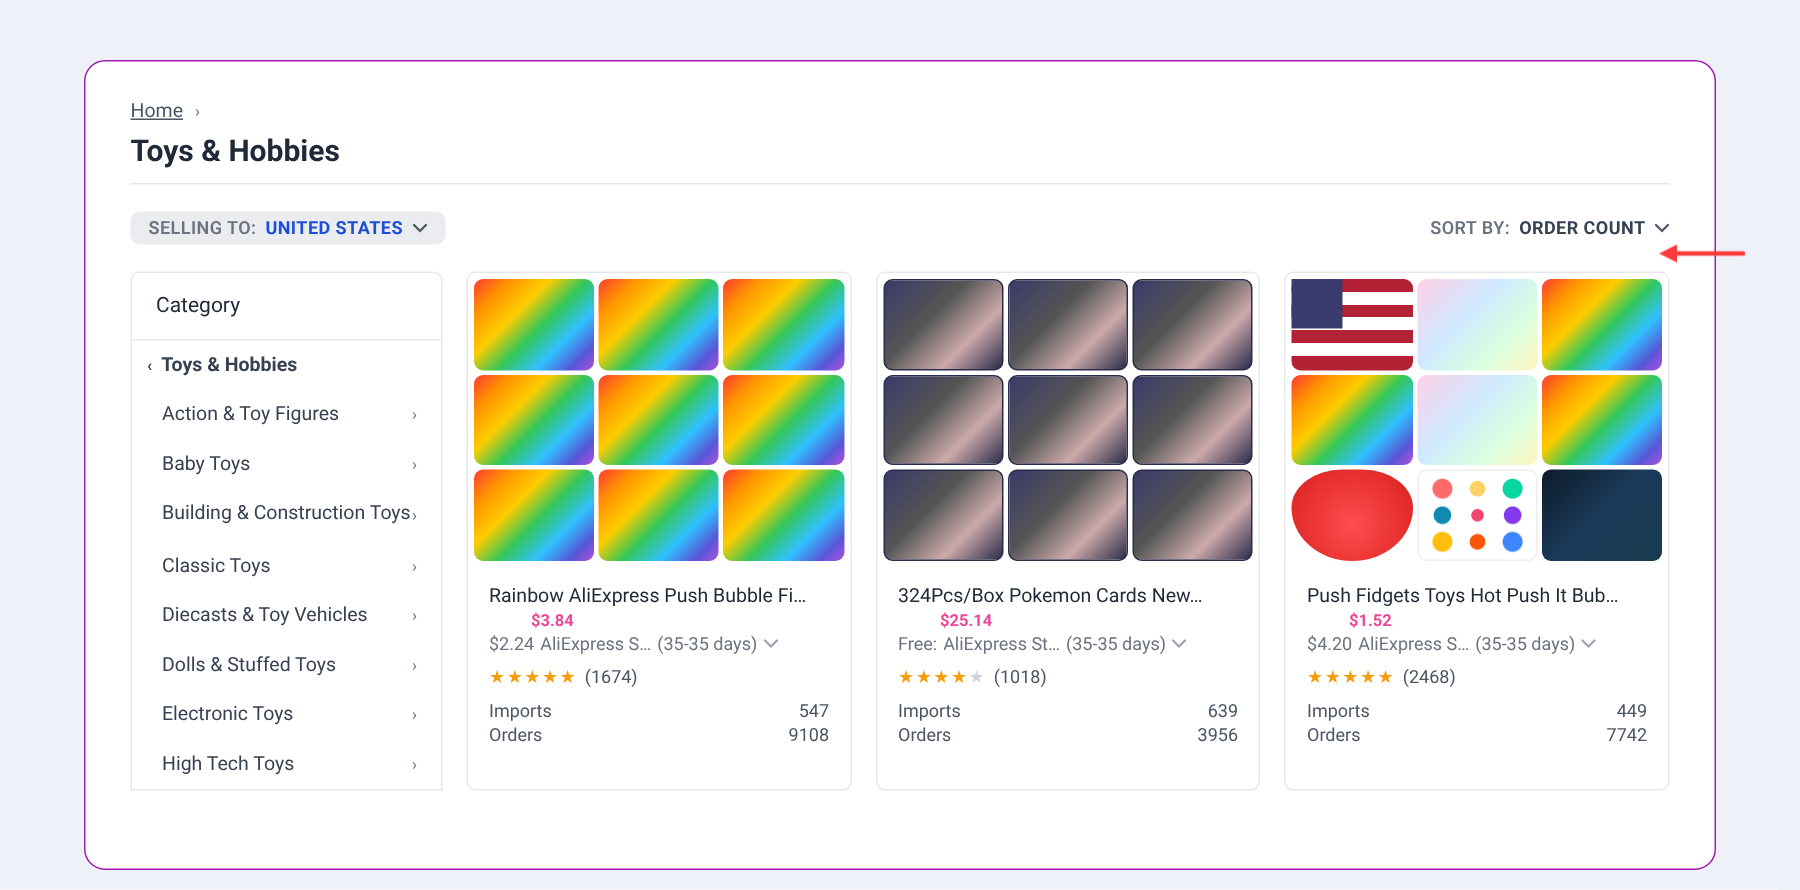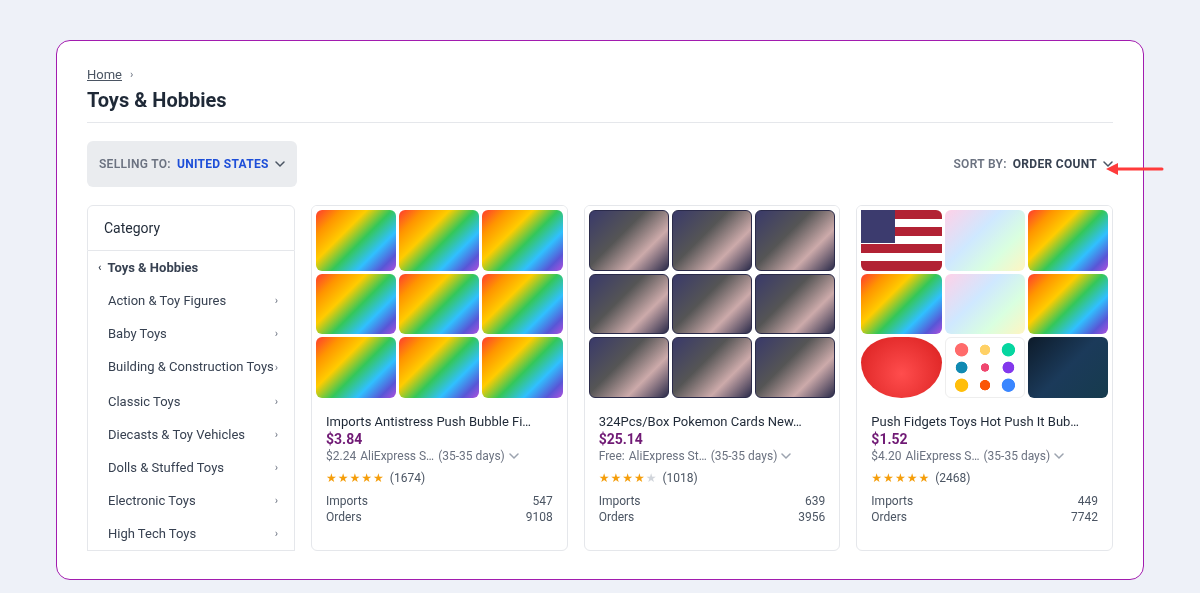--- a/index.html
+++ b/index.html
@@ -48,21 +48,21 @@
     align-items: center;
     justify-content: space-between;
     margin-top: 18px;
   }
   .filter-chip {
     display: flex;
     align-items: center;
     gap: 6px;
     background: #eaecef;
     border-radius: 6px;
-    padding: 16px 12px;
+    padding: 4px 12px;
     font-size: 12px;
     color: #4b5563;
     cursor: pointer;
   }
   .filter-chip .label { font-weight: 600; letter-spacing: .3px; color:#6b7280;}
   .filter-chip .value { font-weight: 700; color: #1d4ed8; letter-spacing: .3px;}
   .sort-chip {
     display: flex;
     align-items: center;
     gap: 6px;
@@ -186,24 +186,25 @@
 
   .card .body { padding: 12px 14px 10px 14px; }
   .card .title {
     font-size: 13px;
     color: #1f2937;
     white-space: nowrap;
     overflow: hidden;
     text-overflow: ellipsis;
   }
   .card .price {
-    font-size: 14px;
+    font-size: 11px;
     font-weight: 700;
-    color: #701a75;
+    color: #ec4899;
     margin-top: 2px;
+    margin-left: 28px;
   }
   .card .ship {
     display: flex;
     align-items: center;
     gap: 4px;
     font-size: 12px;
     color: #6b7280;
     margin-top: 2px;
     white-space: nowrap;
     cursor: pointer;
@@ -316,21 +317,21 @@
             <div class="thumb rainbow"></div>
             <div class="thumb rainbow"></div>
             <div class="thumb rainbow"></div>
             <div class="thumb rainbow"></div>
             <div class="thumb rainbow"></div>
             <div class="thumb rainbow"></div>
             <div class="thumb rainbow"></div>
             <div class="thumb rainbow"></div>
           </div>
     <div class="body">
-      <div class="title">Imports Antistress Push Bubble Fi…</div>
+      <div class="title">Rainbow AliExpress Push Bubble Fi…</div>
       <div class="price">$3.84</div>
       <div class="ship">
         <span>$2.24</span>
         <span class="seg">AliExpress S…</span>
         <span>(35-35 days)</span>
         <svg class="chevron-down" viewBox="0 0 10 10">
                 <path d="M1 3 L5 7 L9 3" stroke="#9ca3af" stroke-width="1.5" fill="none" stroke-linecap="round"></path>
               </svg>
       </div>
       <div class="rating-row">

